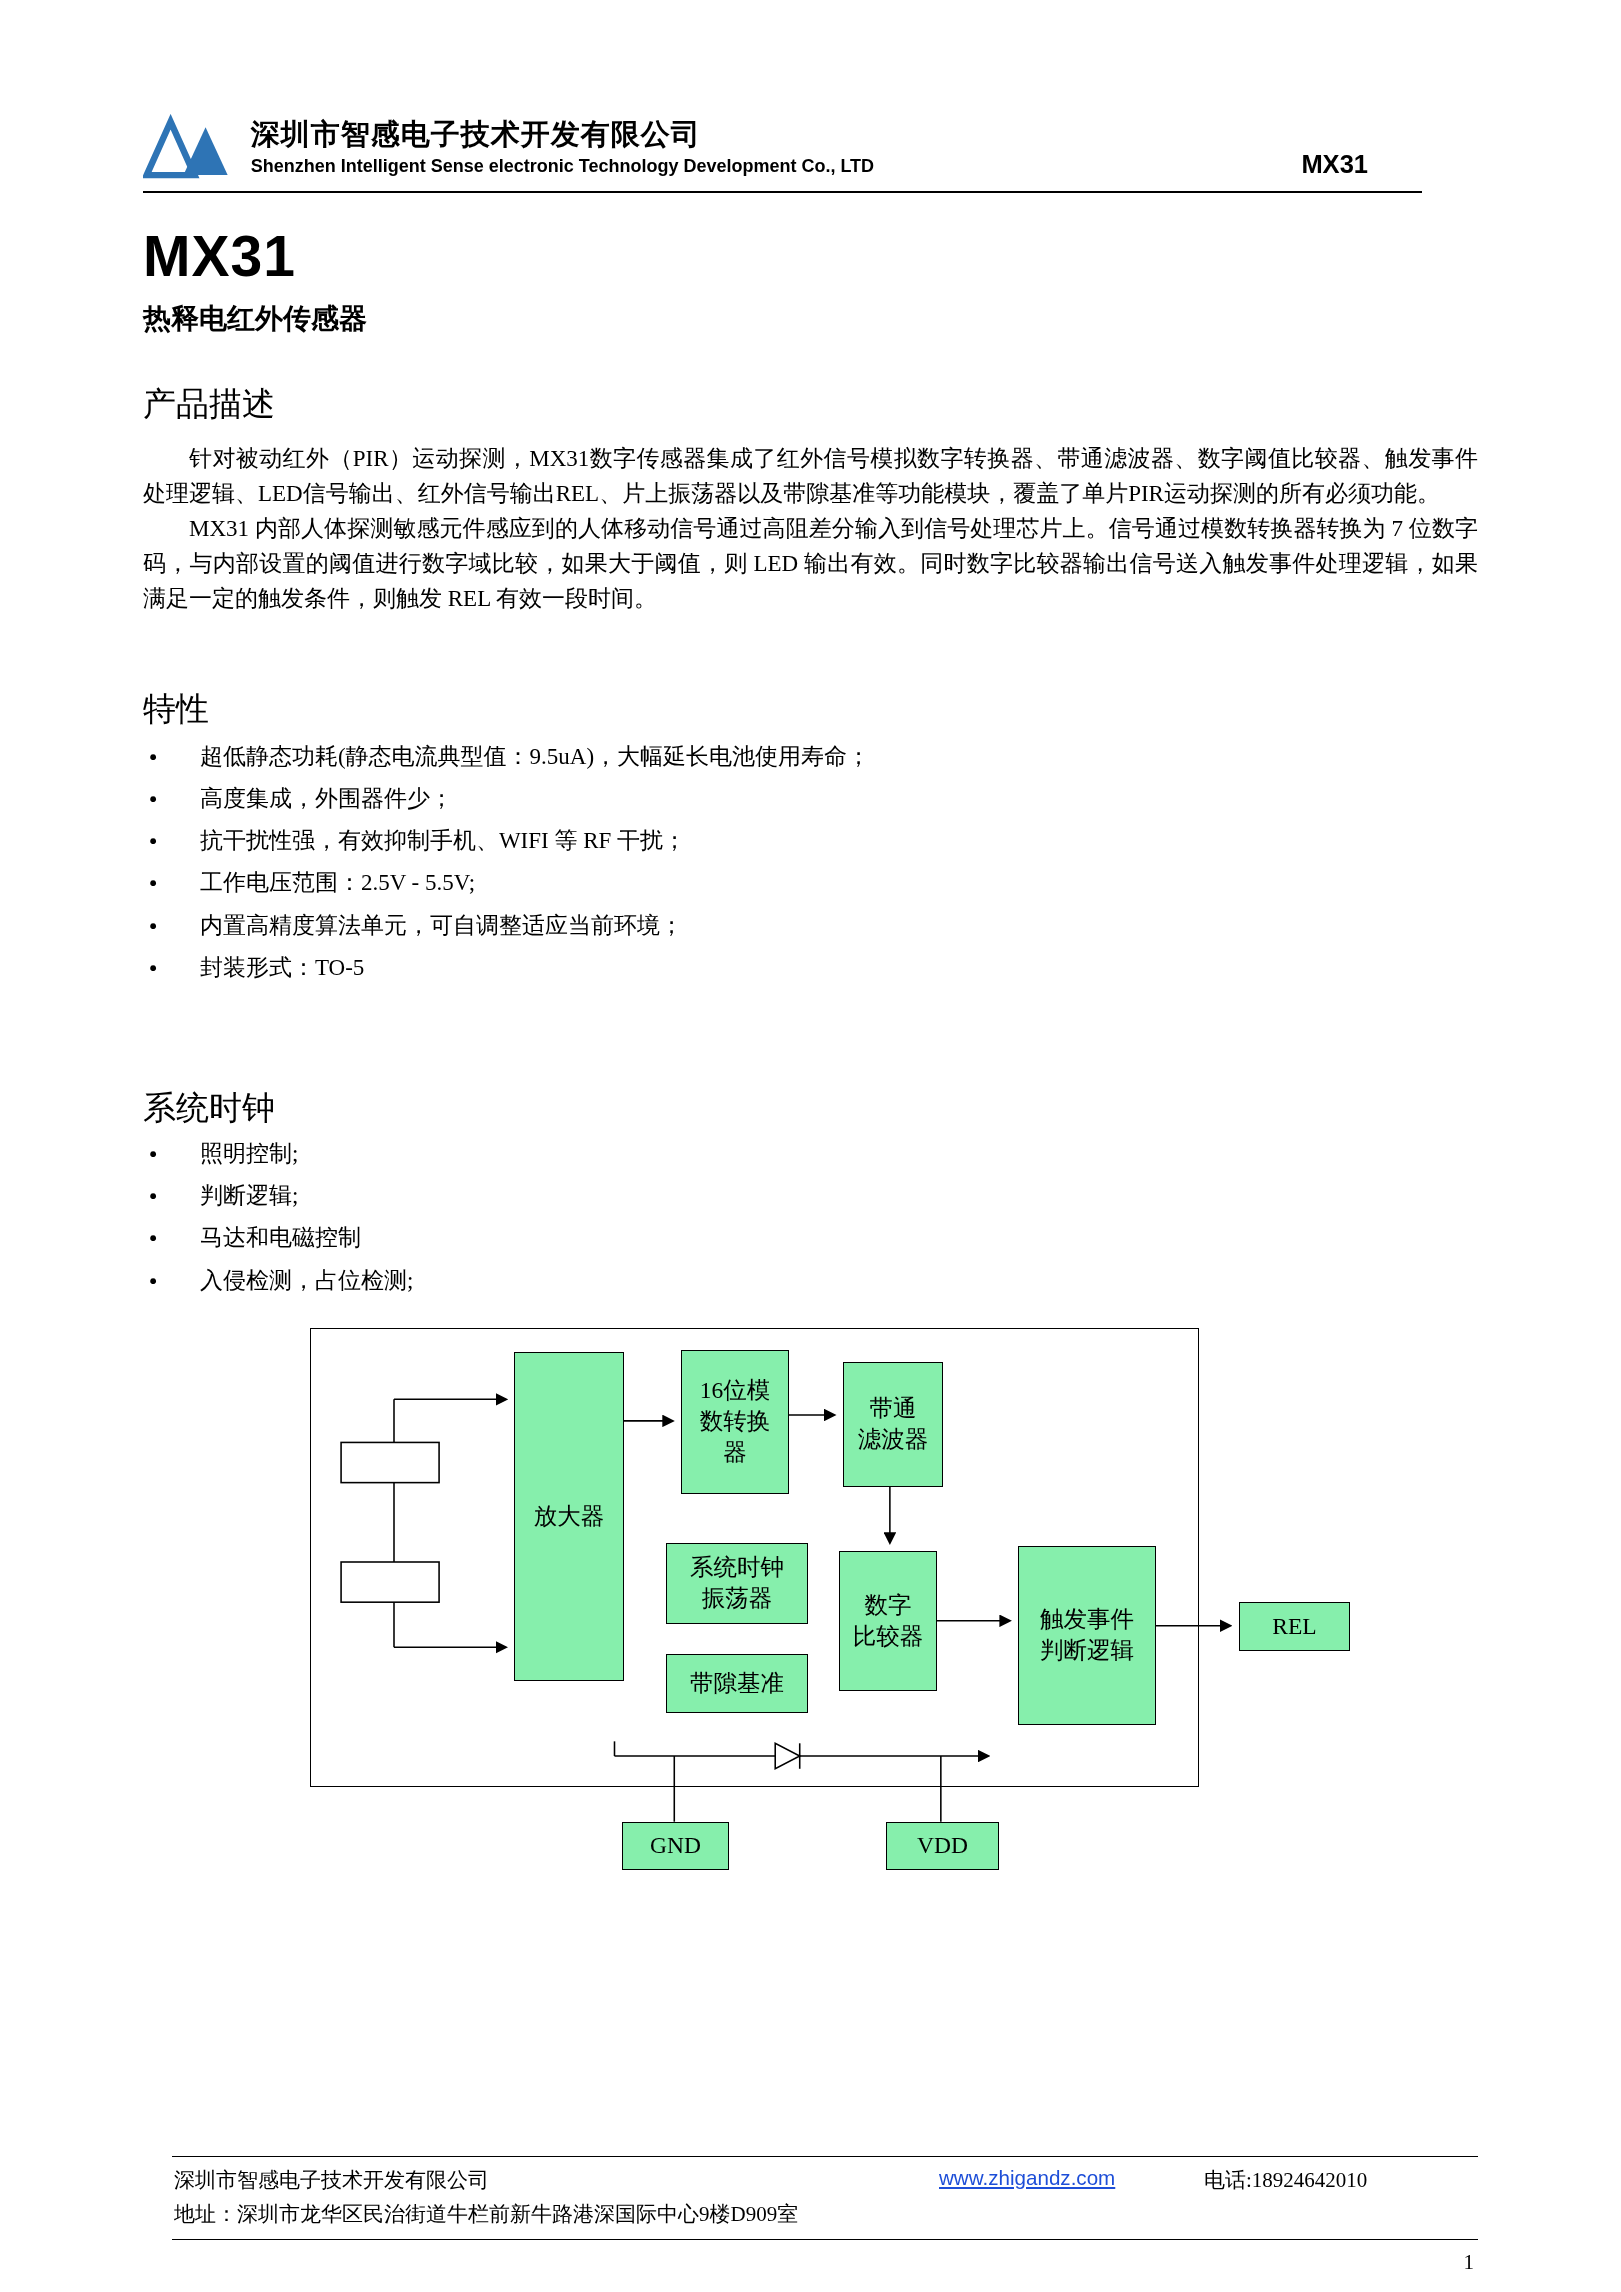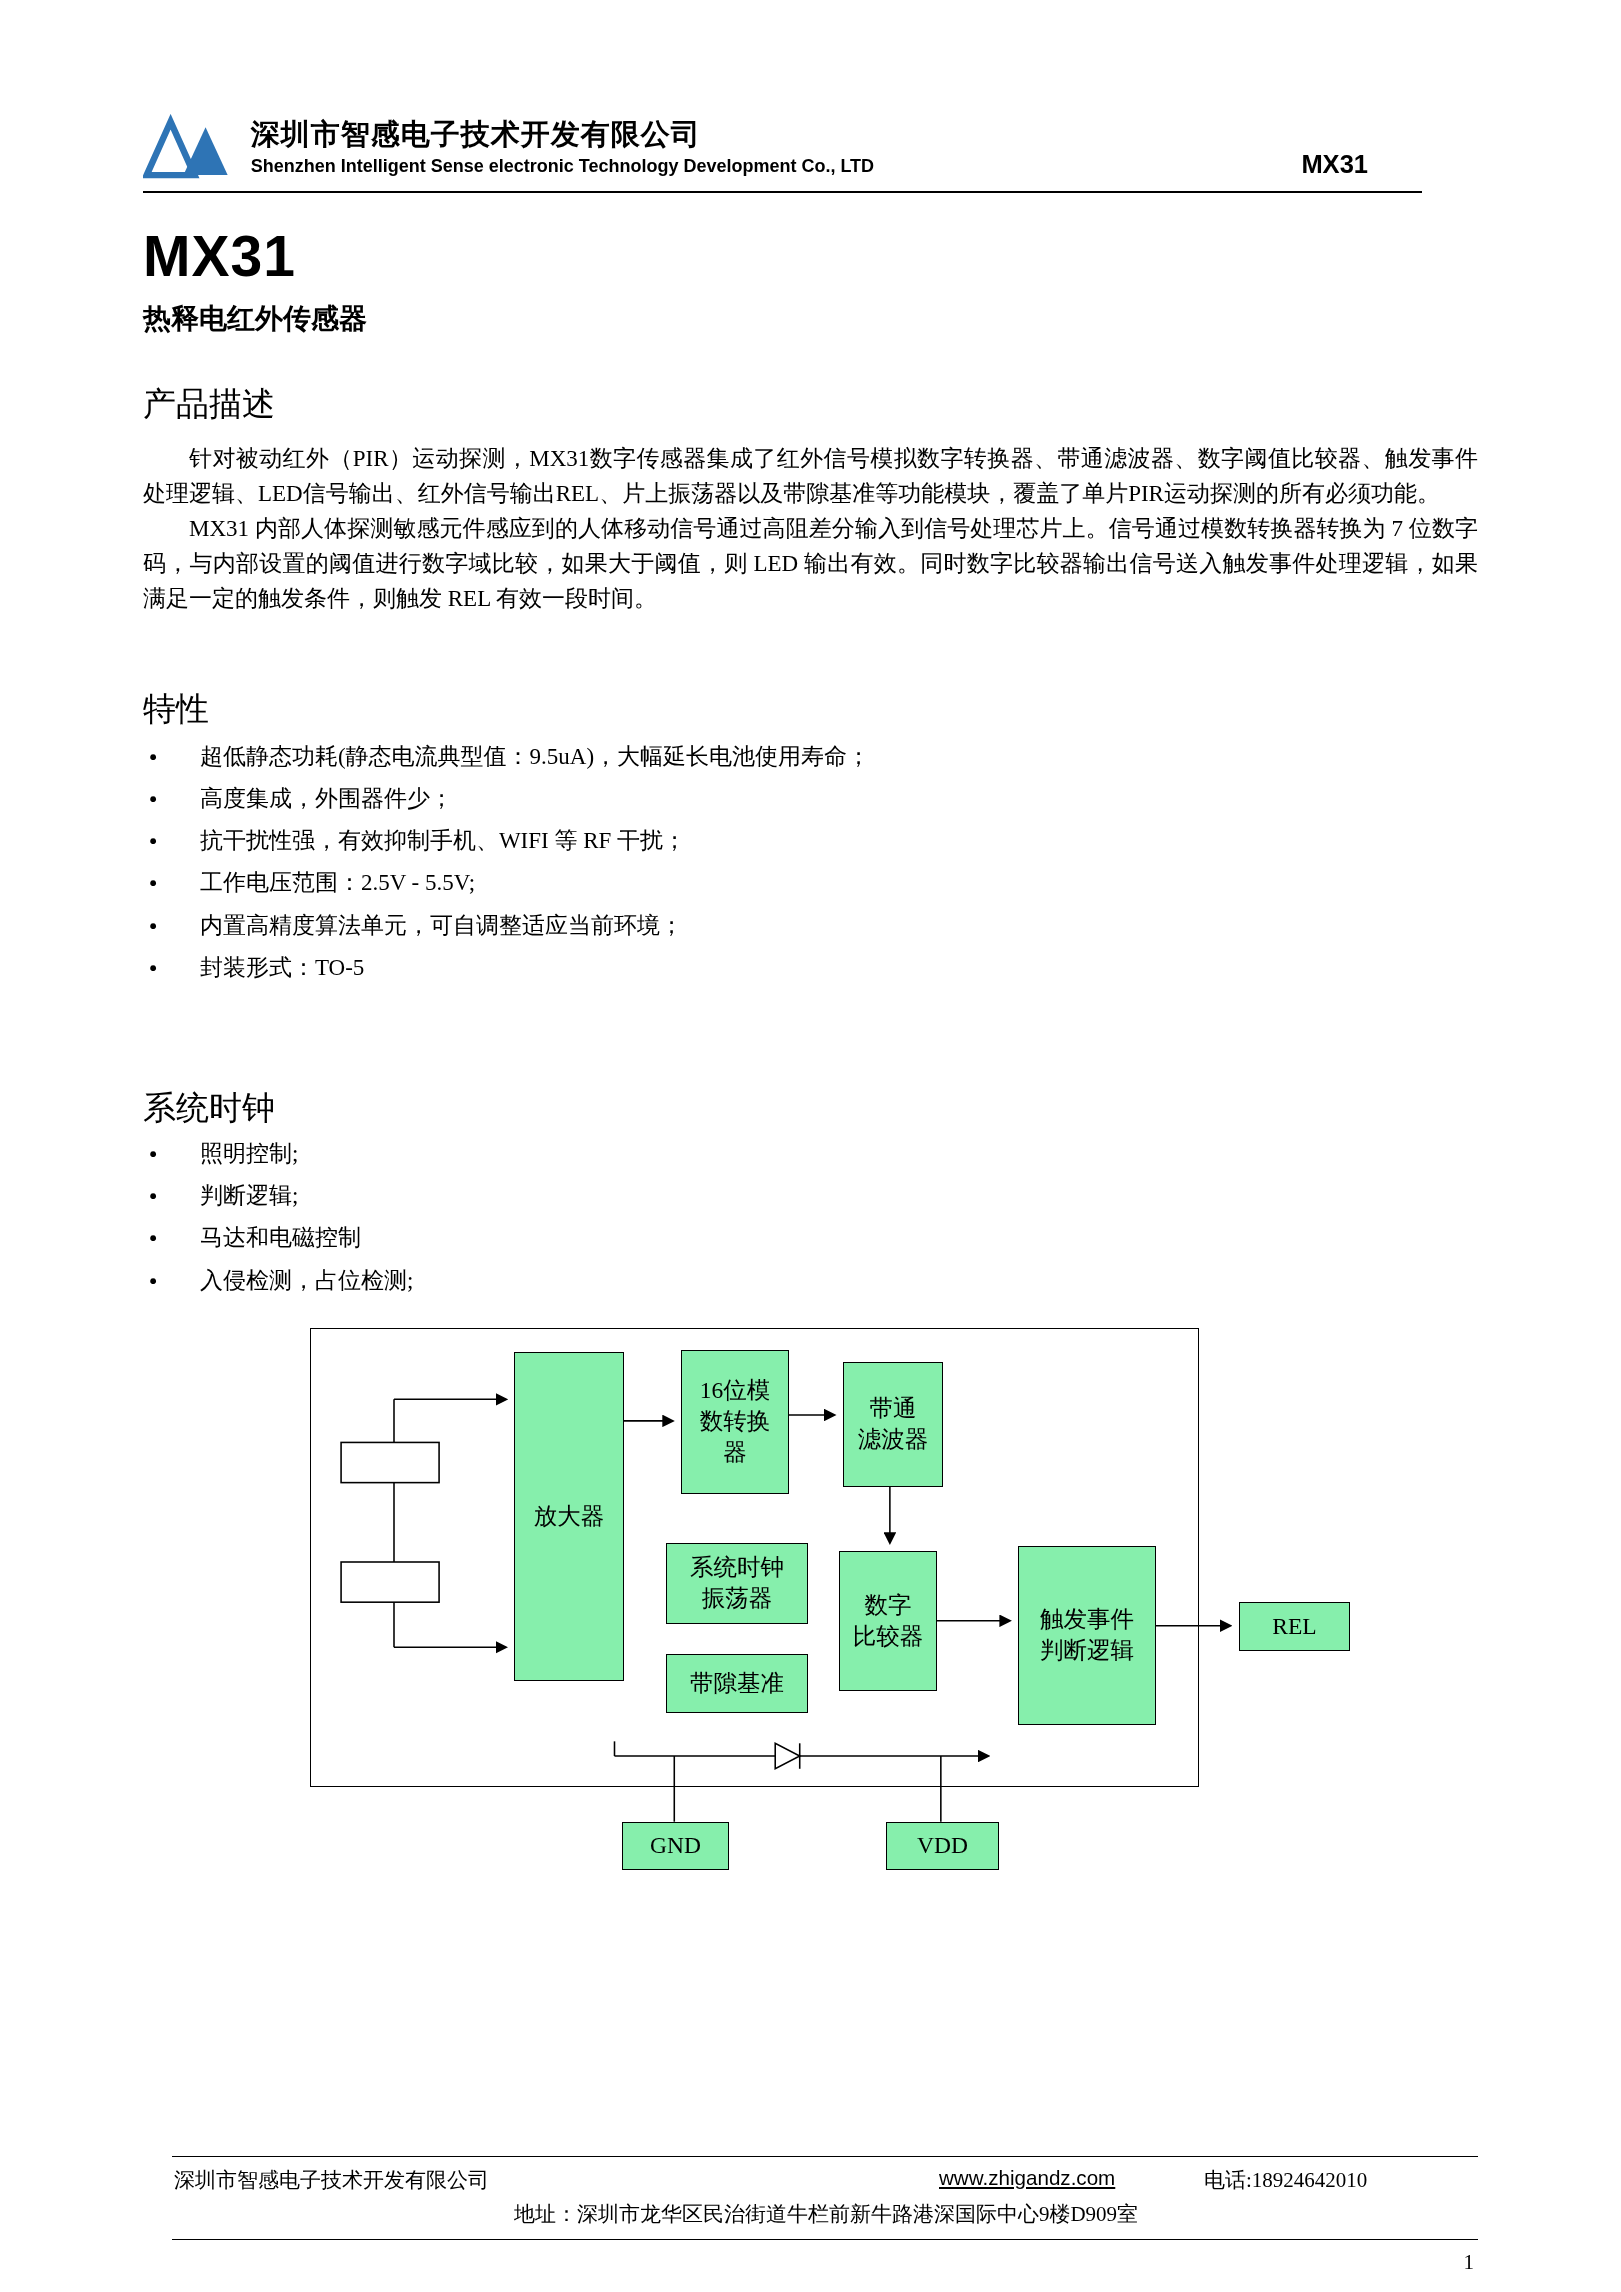--- a/index.html
+++ b/index.html
@@ -46,23 +46,23 @@
     position:absolute;border:1.6px solid #000;background:#86efac;
     display:flex;align-items:center;justify-content:center;text-align:center;
     font-size:23.5px;line-height:1.32;white-space:pre-line;
   }
 
   
   .footer{position:absolute;left:143px;right:143px;top:2140px;font-size:21px;}
   .f-rule{border:0;border-top:1.6px solid #000;margin:0 0 0 29px;}
   .f-row{position:relative;height:41px;}
   .f-company{position:absolute;left:31px;top:8.8px;}
-  .f-site{position:absolute;left:796px;top:8.8px;color:#000000;text-decoration:underline;font-family:"Liberation Sans","DejaVu Sans",sans-serif;font-size:20.6px;cursor:pointer;}
+  .f-site{position:absolute;left:796px;top:8.8px;color:#1d4ed8;text-decoration:underline;font-family:"Liberation Sans","DejaVu Sans",sans-serif;font-size:20.6px;cursor:pointer;}
   .f-phone{position:absolute;left:1061px;top:8.8px;}
-  .f-addr{margin:2px 0 9.8px 31px;line-height:29px;text-align:center;}
+  .f-addr{margin:2px 0 9.8px 31px;line-height:29px;}
   .f-page{text-align:right;padding-right:3.9px;margin-top:9.8px;font-size:21px;}
 </style>
 </head>
 <body>
 
 <div class="page">
   <div class="content">
 
     <div class="hdr">
       <div class="hdr-left">

